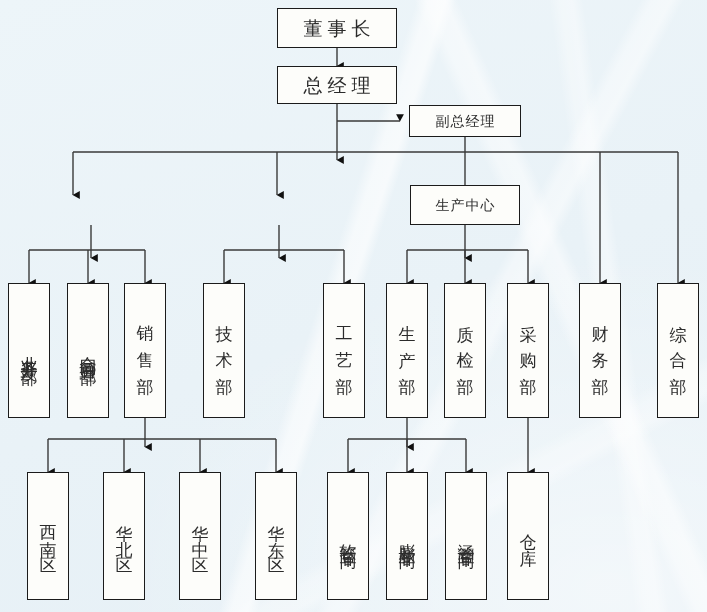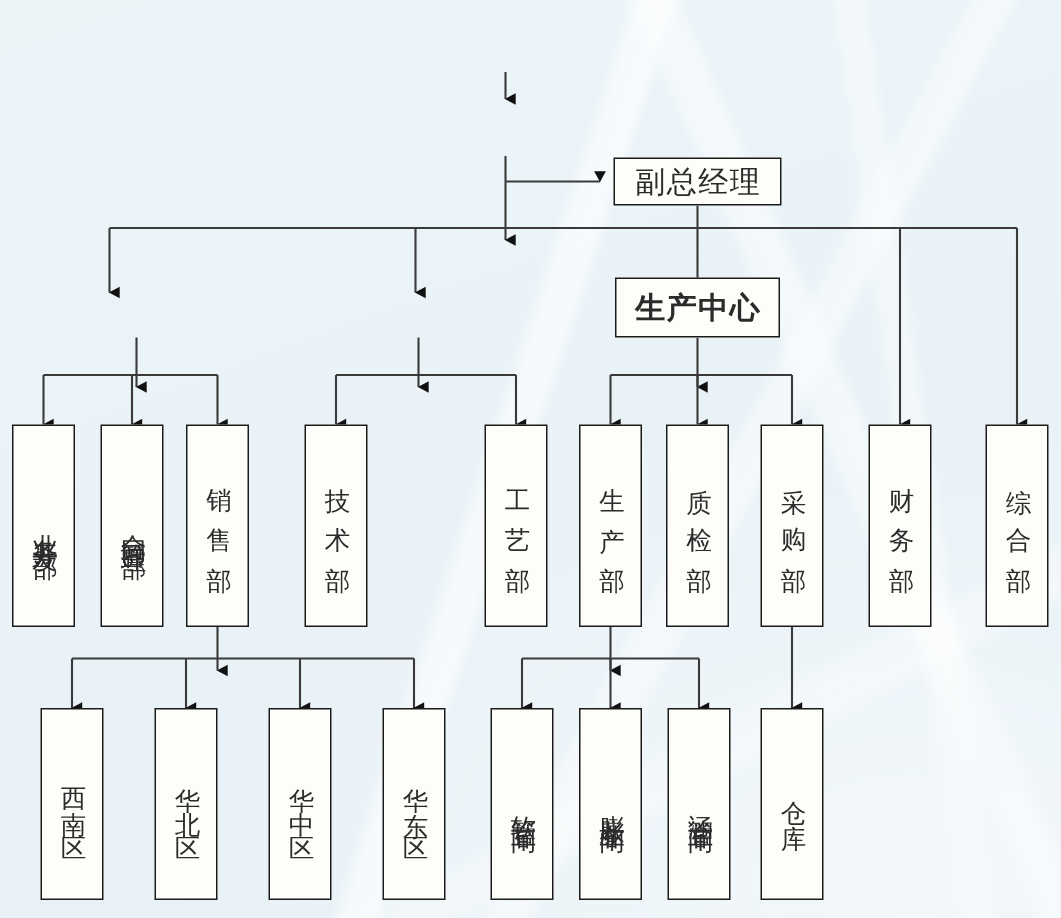--- a/index.html
+++ b/index.html
@@ -28,21 +28,21 @@
     background:#fdfdfa;
     border:1px solid #1b1b1b;
     color:#2b2b2b;
     display:flex;
     align-items:center;
     justify-content:center;
     text-align:center;
     line-height:1.0;
   }
   .h-label{font-size:19px;letter-spacing:5px;text-indent:5px;white-space:nowrap;}
-  .h-label-tight{font-size:20px;letter-spacing:1px;text-indent:1px;white-space:nowrap;}
+  .h-label-tight{font-size:14px;letter-spacing:1px;text-indent:1px;white-space:nowrap;}
   .v-label{
     font-size:17px;
     writing-mode:vertical-rl;
     text-orientation:upright;
     letter-spacing:8px;
     line-height:1;
     white-space:nowrap;
     display:block;
   }
   .v-label.tight{letter-spacing:3px;}
@@ -106,29 +106,35 @@
       <line x1="348" y1="439" x2="466" y2="439"></line>
       <line x1="348" y1="439" x2="348" y2="472" marker-end="url(#ah)"></line>
       <line x1="407" y1="439" x2="407" y2="472" marker-end="url(#ah)"></line>
       <line x1="466" y1="439" x2="466" y2="472" marker-end="url(#ah)"></line>
 
       <line x1="528" y1="418" x2="528" y2="472" marker-end="url(#ah)"></line>
 
     </g>
   </svg>
 
-
+  <div class="nodebox" style="left:277px;top:8px;width:120px;height:40px;">
+    <span class="h-label">董事长</span>
+  </div>
+
+  <div class="nodebox" style="left:277px;top:66px;width:120px;height:38px;">
+    <span class="h-label">总经理</span>
+  </div>
 
   <div class="nodebox" style="left:409px;top:105px;width:112px;height:32px;">
     <span class="h-label-tight">副总经理</span>
   </div>
 
 
 
-  <div class="nodebox" style="left:410px;top:185px;width:110px;height:40px;font-weight:bold;">
+  <div class="nodebox" style="left:410px;top:185px;width:110px;height:40px;">
     <span class="h-label-tight">生产中心</span>
   </div>
 
   <div class="nodebox" style="left:8px;top:283px;width:42px;height:135px;">
     <span class="v-label tight">业务开发部</span>
   </div>
 
   <div class="nodebox" style="left:67px;top:283px;width:42px;height:135px;">
     <span class="v-label tight">合同管理部</span>
   </div>

